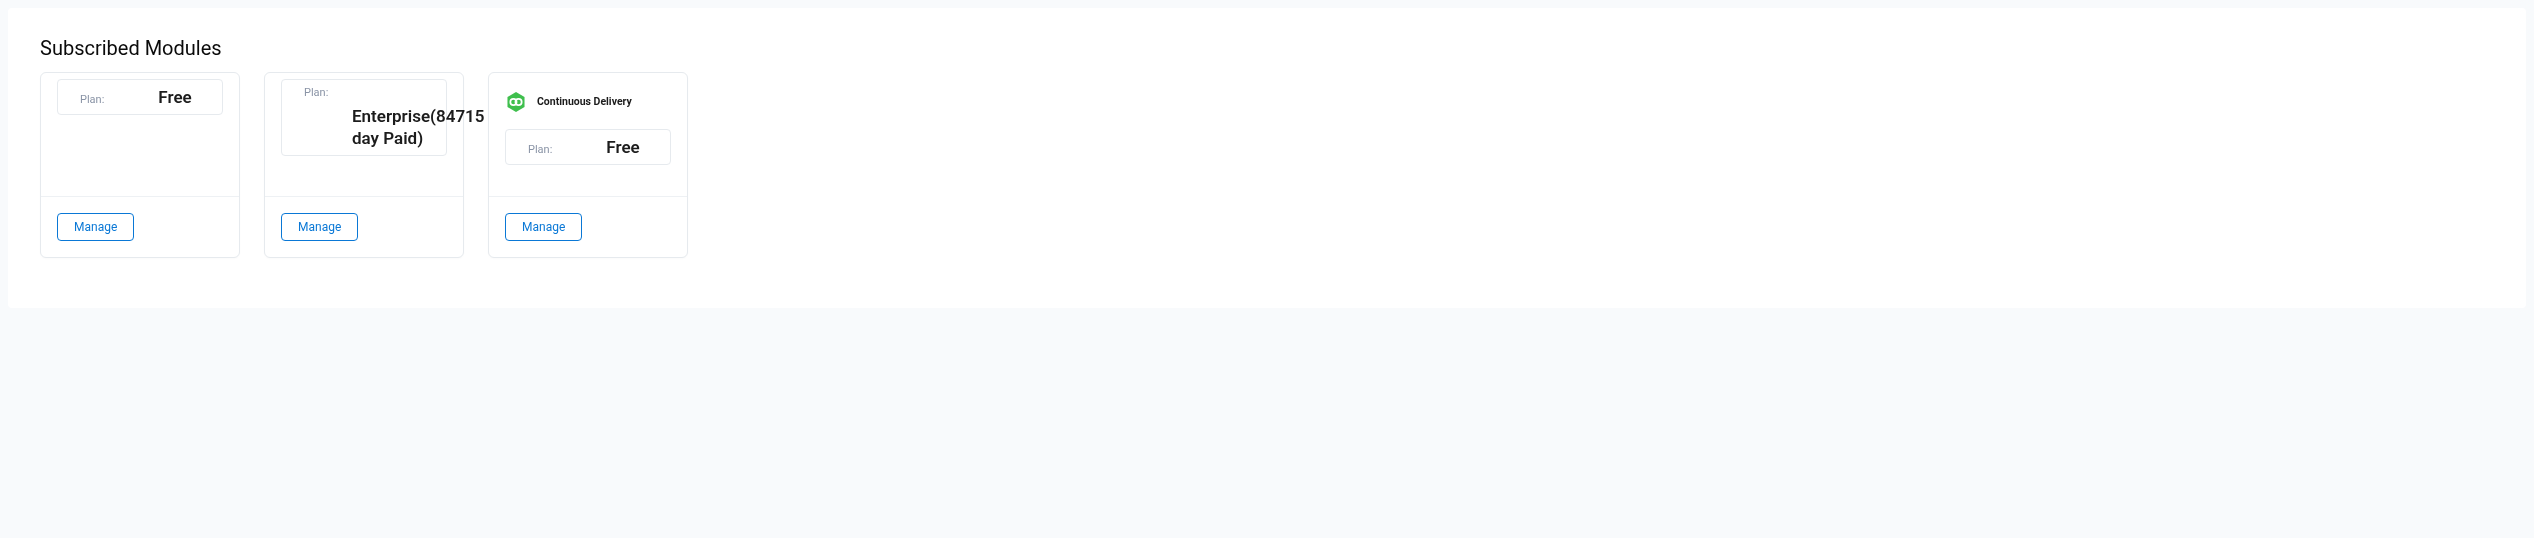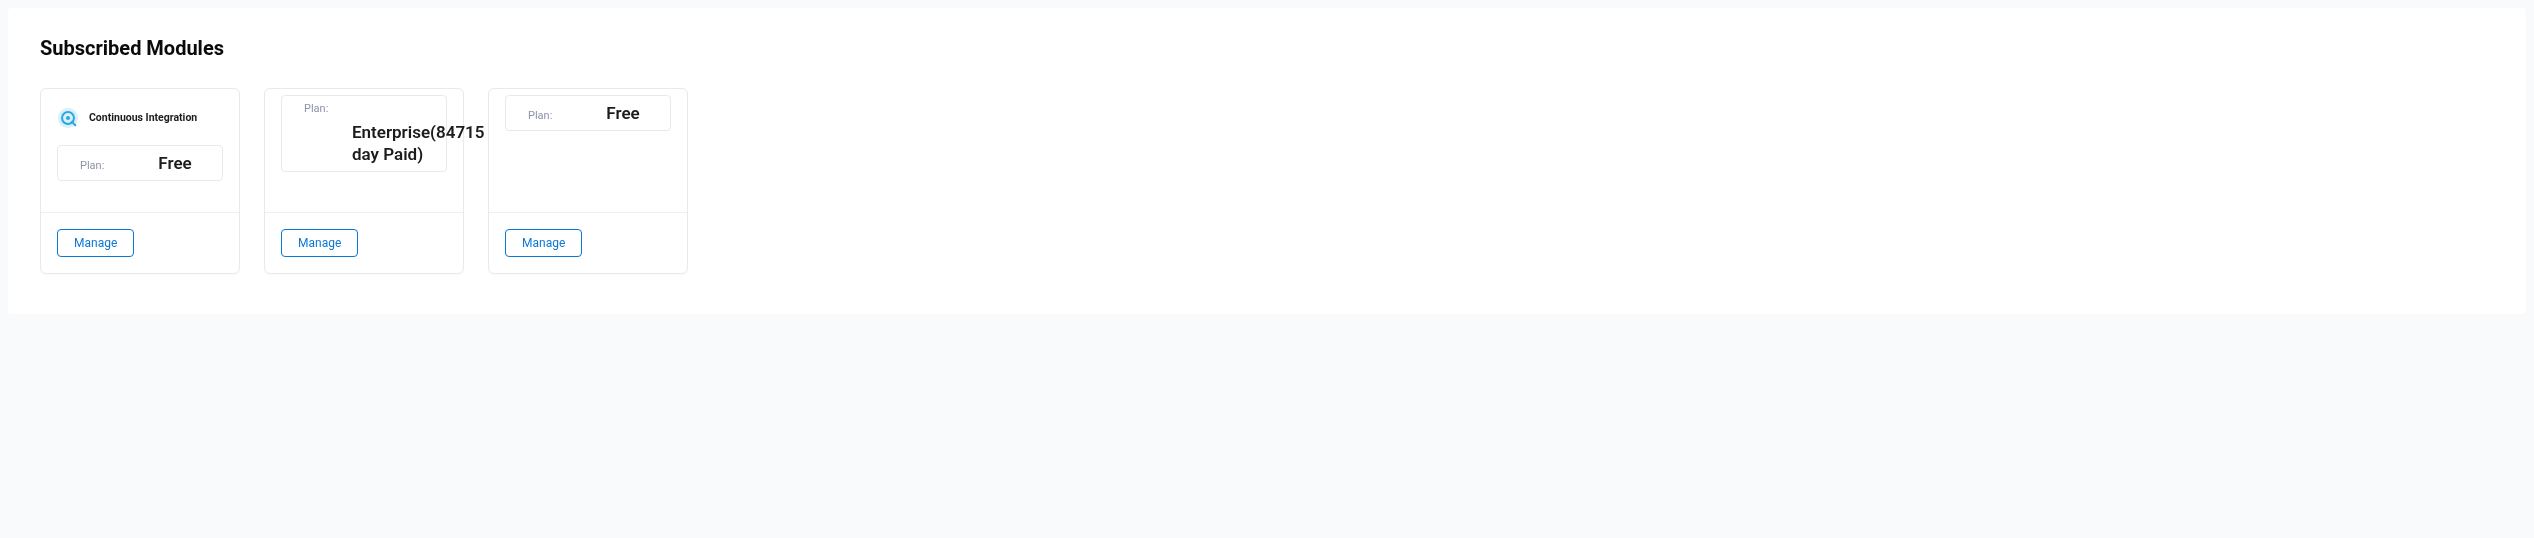--- a/index.html
+++ b/index.html
@@ -13,23 +13,23 @@
       padding: 8px;
     }
     .container {
       background: #ffffff;
       border-radius: 4px;
       padding: 28px 32px 40px 32px;
       min-height: 300px;
     }
     .section-title {
       font-size: 20px;
-      font-weight: 700;
+      font-weight: 400;
       color: #0b0b0b;
-      margin-bottom: 28px;
+      margin-bottom: 12px;
     }
     .cards {
       display: flex;
       gap: 24px;
       flex-wrap: wrap;
     }
     .card {
       width: 200px;
       border: 1px solid #e6eaee;
       border-radius: 6px;
@@ -100,31 +100,20 @@
   </style>
 </head>
 <body>
 
 <div class="container">
   <h2 class="section-title">Subscribed Modules</h2>
 
   <div class="cards">
 
     <div class="card">
-      <div class="card-header">
-        <span class="icon-wrap">
-          <svg viewBox="0 0 24 24" width="22" height="22">
-            <circle cx="12" cy="12" r="11" fill="#d9f0fb"></circle>
-            <circle cx="12" cy="12" r="6.5" fill="none" stroke="#2aa8e0" stroke-width="2.2"></circle>
-            <line x1="16.2" y1="16.2" x2="20" y2="20" stroke="#2aa8e0" stroke-width="2.2" stroke-linecap="round"></line>
-            <circle cx="12" cy="12" r="2.2" fill="#2aa8e0"></circle>
-          </svg>
-        </span>
-        <span class="module-name">Continuous Integration</span>
-      </div>
       <div class="plan-row">
         <span class="plan-label">Plan:</span>
         <span class="plan-value">Free</span>
       </div>
       <div class="card-spacer"></div>
       <div class="card-footer">
         <button class="manage-btn">Manage</button>
       </div>
     </div>
 
@@ -133,20 +122,30 @@
         <span class="plan-label">Plan:</span>
         <span class="plan-value">Enterprise(84715 day Paid)</span>
       </div>
       <div class="card-spacer"></div>
       <div class="card-footer">
         <button class="manage-btn">Manage</button>
       </div>
     </div>
 
     <div class="card">
+      <div class="card-header">
+        <span class="icon-wrap">
+          <svg viewBox="0 0 24 24" width="22" height="22">
+            <polygon points="12,1.2 21.3,6.6 21.3,17.4 12,22.8 2.7,17.4 2.7,6.6" fill="#3fbf4d"></polygon>
+            <circle cx="9.2" cy="12" r="3.4" fill="none" stroke="#ffffff" stroke-width="1.9"></circle>
+            <circle cx="14.8" cy="12" r="3.4" fill="none" stroke="#ffffff" stroke-width="1.9"></circle>
+          </svg>
+        </span>
+        <span class="module-name">Continuous Delivery</span>
+      </div>
       <div class="plan-row">
         <span class="plan-label">Plan:</span>
         <span class="plan-value">Free</span>
       </div>
       <div class="card-spacer"></div>
       <div class="card-footer">
         <button class="manage-btn">Manage</button>
       </div>
     </div>
 

